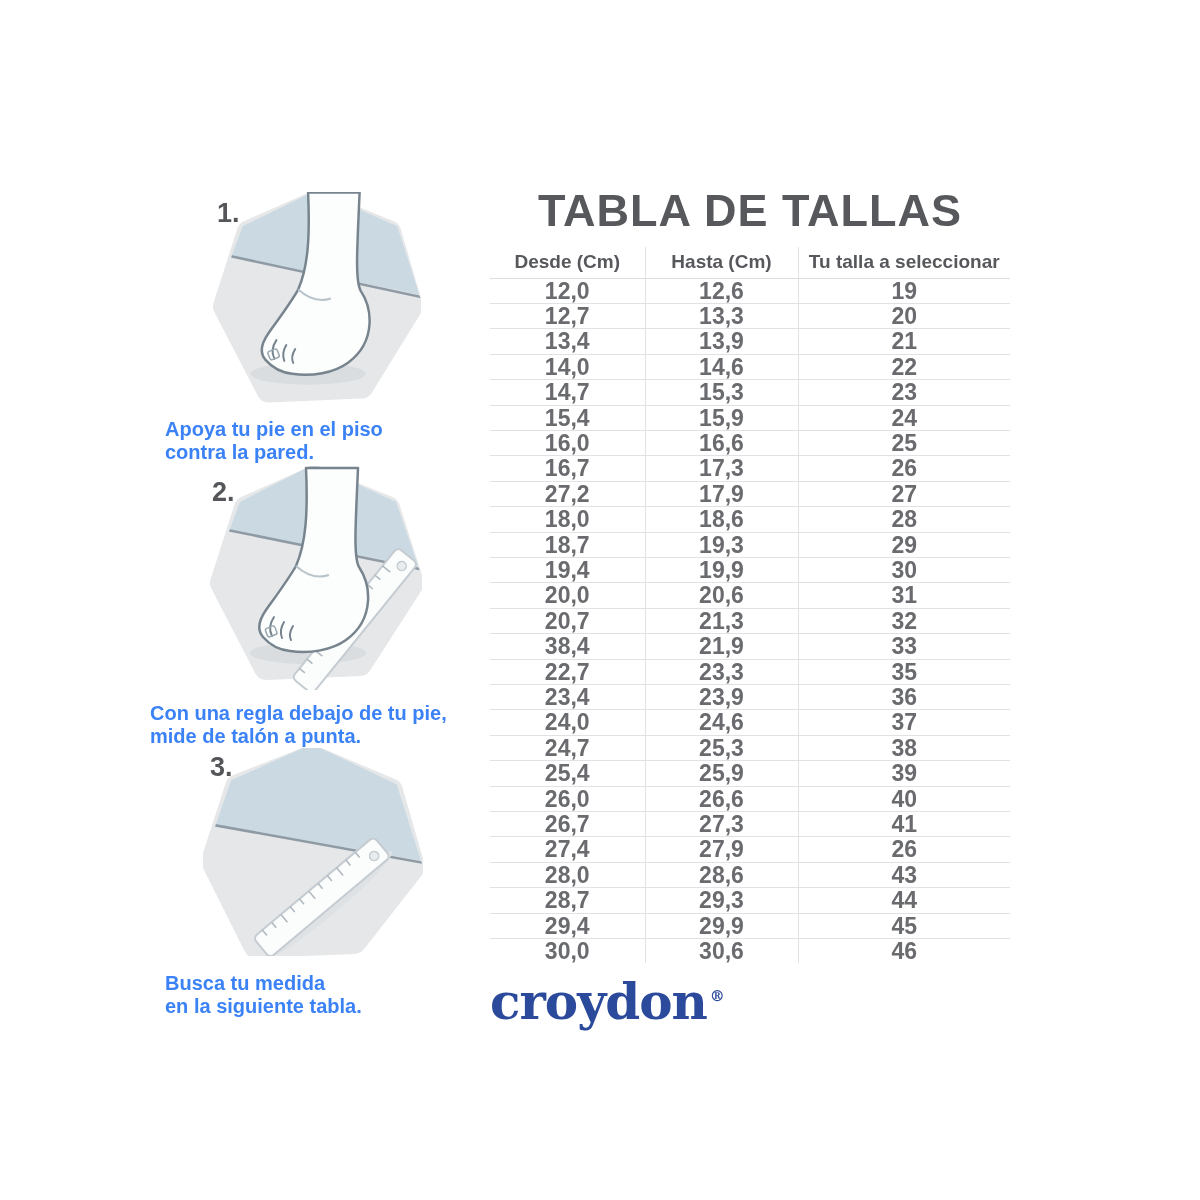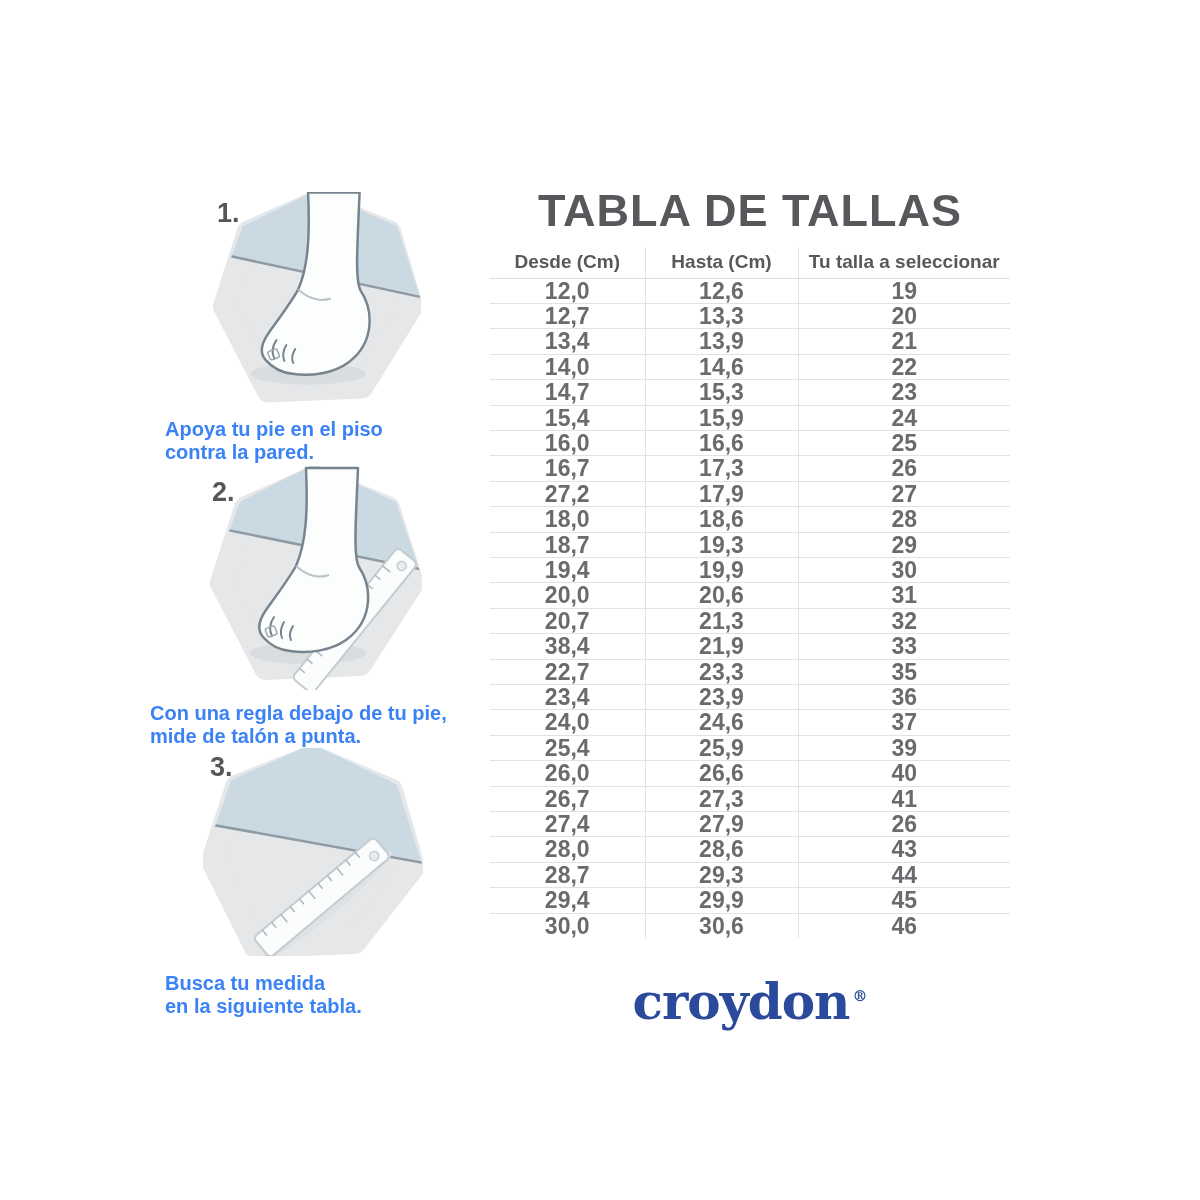--- a/index.html
+++ b/index.html
@@ -49,21 +49,21 @@
   td {
     font-size:23px; font-weight:bold; color:#6A6B6E; height:24.4px;
     line-height:24.4px; text-align:center; padding:0; white-space:nowrap;
     overflow:hidden;
   }
   tbody tr + tr { border-top:1px solid #E1E2E3; }
   th + th, td + td { border-left:1px solid #E1E2E3; }
 
   
   #logo {
-    position:absolute; left:490px; top:972px; width:520px; text-align:center;
+    position:absolute; left:490px; top:972px; width:520px; text-align:left;
     font-family:"DejaVu Serif", serif; font-weight:bold; font-size:50px;
     color:#2B4A9B; letter-spacing:-1px; white-space:nowrap;
   }
   #logo sup { font-size:15px; vertical-align:super; margin-left:3px; letter-spacing:0; }
 </style>
 </head>
 <body>
 
 <div id="canvas">
 
@@ -237,20 +237,25 @@
             <td>23,4</td>
             <td>23,9</td>
             <td>36</td>
           </tr>
           <tr>
             <td>24,0</td>
             <td>24,6</td>
             <td>37</td>
           </tr>
           <tr>
+            <td>24,7</td>
+            <td>25,3</td>
+            <td>38</td>
+          </tr>
+          <tr>
             <td>25,4</td>
             <td>25,9</td>
             <td>39</td>
           </tr>
           <tr>
             <td>26,0</td>
             <td>26,6</td>
             <td>40</td>
           </tr>
           <tr>

